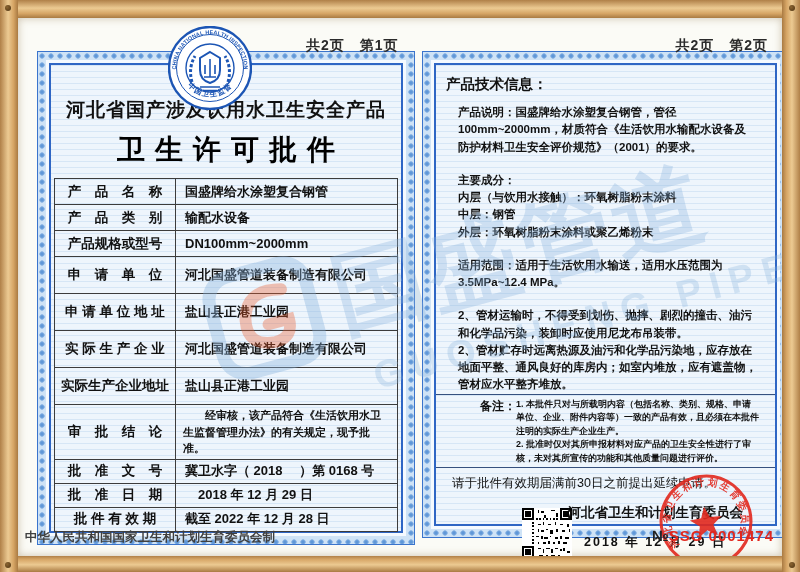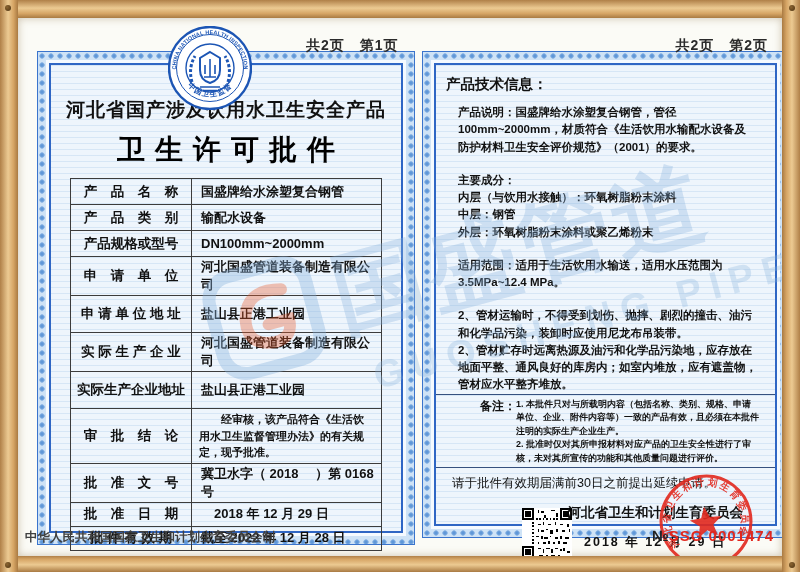--- a/index.html
+++ b/index.html
@@ -30,21 +30,21 @@
   .p2{left:404px;top:33px;width:349px;height:469px;}
   .gap{background:#f5faff;padding:3px;height:100%;box-sizing:border-box;}
   .inner{border:2px solid #2f66c4;height:100%;box-sizing:border-box;position:relative;
     background-color:#eef5fc;
     background-image:repeating-linear-gradient(180deg,rgba(176,205,235,.38) 0 1px,transparent 1px 6px);}
 
   
   .emblem{position:absolute;left:150px;top:8px;width:84px;height:84px;z-index:5;}
   .t1{margin:32px 6px 0;text-align:center;font-size:19px;font-weight:bold;color:#111;letter-spacing:1px;}
   .t2{margin:8px 0 0;text-align:center;font-size:28px;font-weight:bold;color:#000;letter-spacing:10px;text-indent:10px;}
-  table.cert{border-collapse:collapse;margin:9px auto 0;width:312px;}
+  table.cert{border-collapse:collapse;margin:9px auto 0;width:344px;}
   table.cert td{border:1px solid #3c3c3c;color:#111;vertical-align:middle;}
   td.lbl{width:118px;text-align:center;font-weight:bold;font-size:13.5px;white-space:nowrap;}
   td.val{font-size:13px;font-weight:bold;padding:1px 4px 1px 9px;}
   tr.h-s{height:26px;} tr.h-m{height:37px;} tr.h-l{height:40px;} tr.h-xs{height:24px;}
   td.concl{font-size:11px;line-height:1.5;text-indent:2em;padding:2px 7px;}
   td.center-ish{padding-left:22px;}
 
   
   .p2c{height:100%;box-sizing:border-box;display:flex;flex-direction:column;padding:8px 14px 0;color:#111;}
   .p2h{font-size:14.5px;font-weight:bold;margin:2px 0 0 -4px;}

